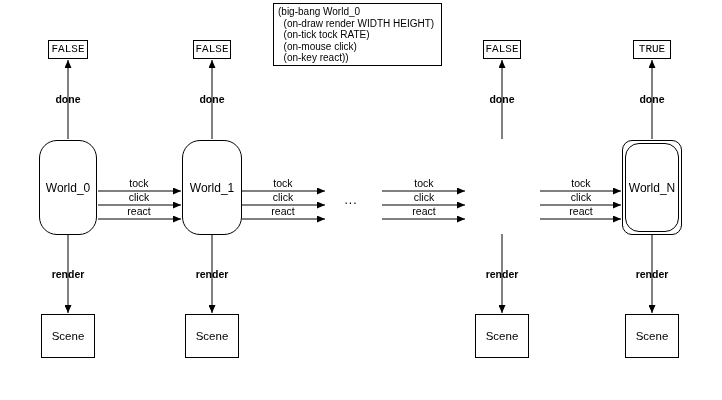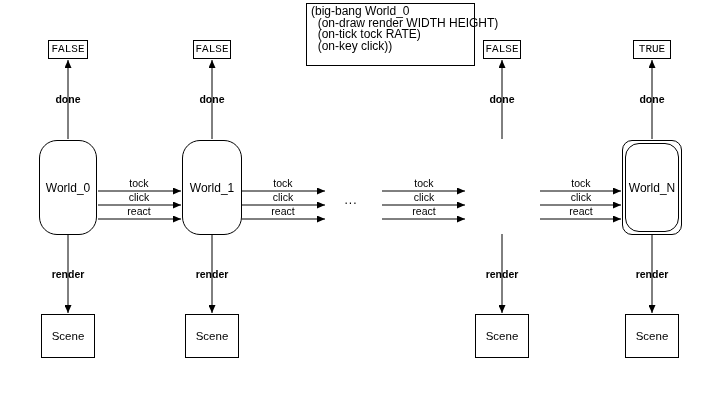--- a/index.html
+++ b/index.html
@@ -15,23 +15,22 @@
   #arrows { position: absolute; left: 0; top: 0; width: 722px; height: 400px; }
   #arrows line { stroke: #000000; stroke-width: 1; }
 
   .code-box {
     position: absolute;
     left: 273px; top: 3px;
     width: 163px; height: 59px;
     border: 1px solid #000000;
     background: #ffffff;
     padding: 2px 0 0 4px;
-    font-size: 12px;
+    font-size: 10px;
     line-height: 11.6px;
-    margin-left: 33px;
   }
   .code-line { white-space: pre; }
 
   .stop-box {
     position: absolute;
     top: 40px; height: 17px;
     border: 1px solid #000000;
     background: #ffffff;
     text-align: center;
     font-size: 11px;
@@ -131,21 +130,22 @@
 
     <line x1="540" y1="191" x2="621" y2="191" marker-end="url(#ah)"></line>
     <line x1="540" y1="205" x2="621" y2="205" marker-end="url(#ah)"></line>
     <line x1="540" y1="219" x2="621" y2="219" marker-end="url(#ah)"></line>
   </svg>
 
   <div class="code-box">
     <div class="code-line">(big-bang World_0</div>
     <div class="code-line">  (on-draw render WIDTH HEIGHT)</div>
     <div class="code-line">  (on-tick tock RATE)</div>
-    <div class="code-line">  (on-key click))</div>
+    <div class="code-line">  (on-mouse click)</div>
+    <div class="code-line">  (on-key react))</div>
   </div>
 
   <div class="stop-box" style="left:48px;width:38px;"><span>FALSE</span></div>
   <div class="vlabel" style="left:68px;top:93px;">done</div>
   <div class="world" style="left:39px;width:56px;">
       <span>World_0</span>
     </div>
   <div class="vlabel" style="left:68px;top:268px;">render</div>
   <div class="scene" style="left:41px;">
       <span>Scene</span>

